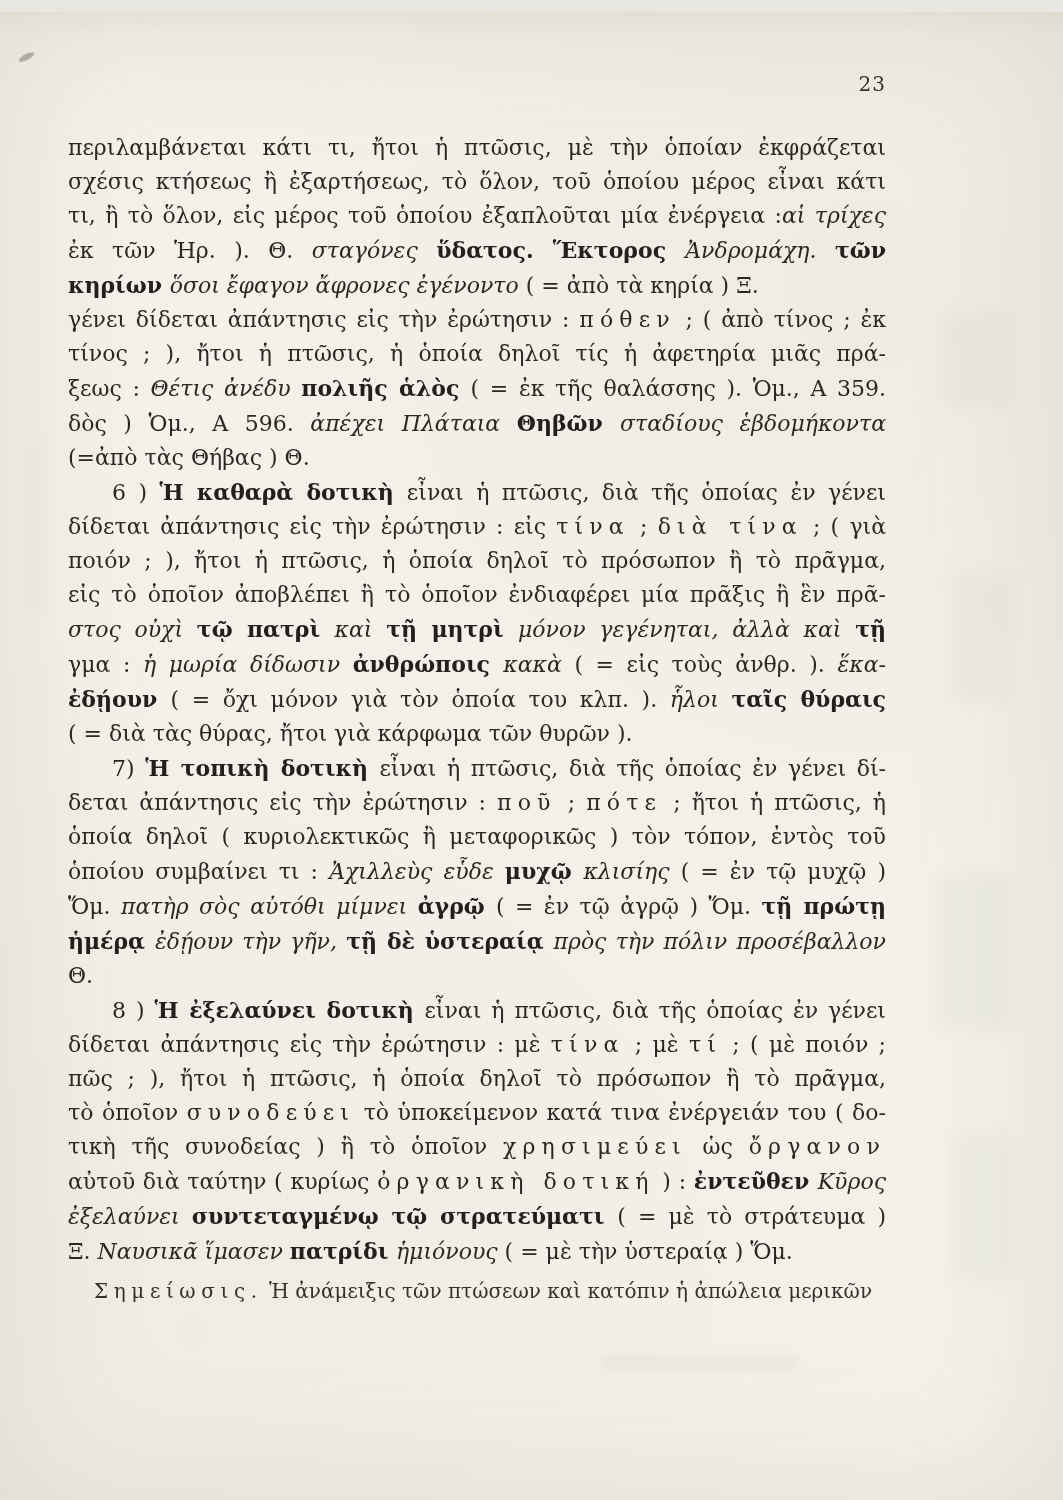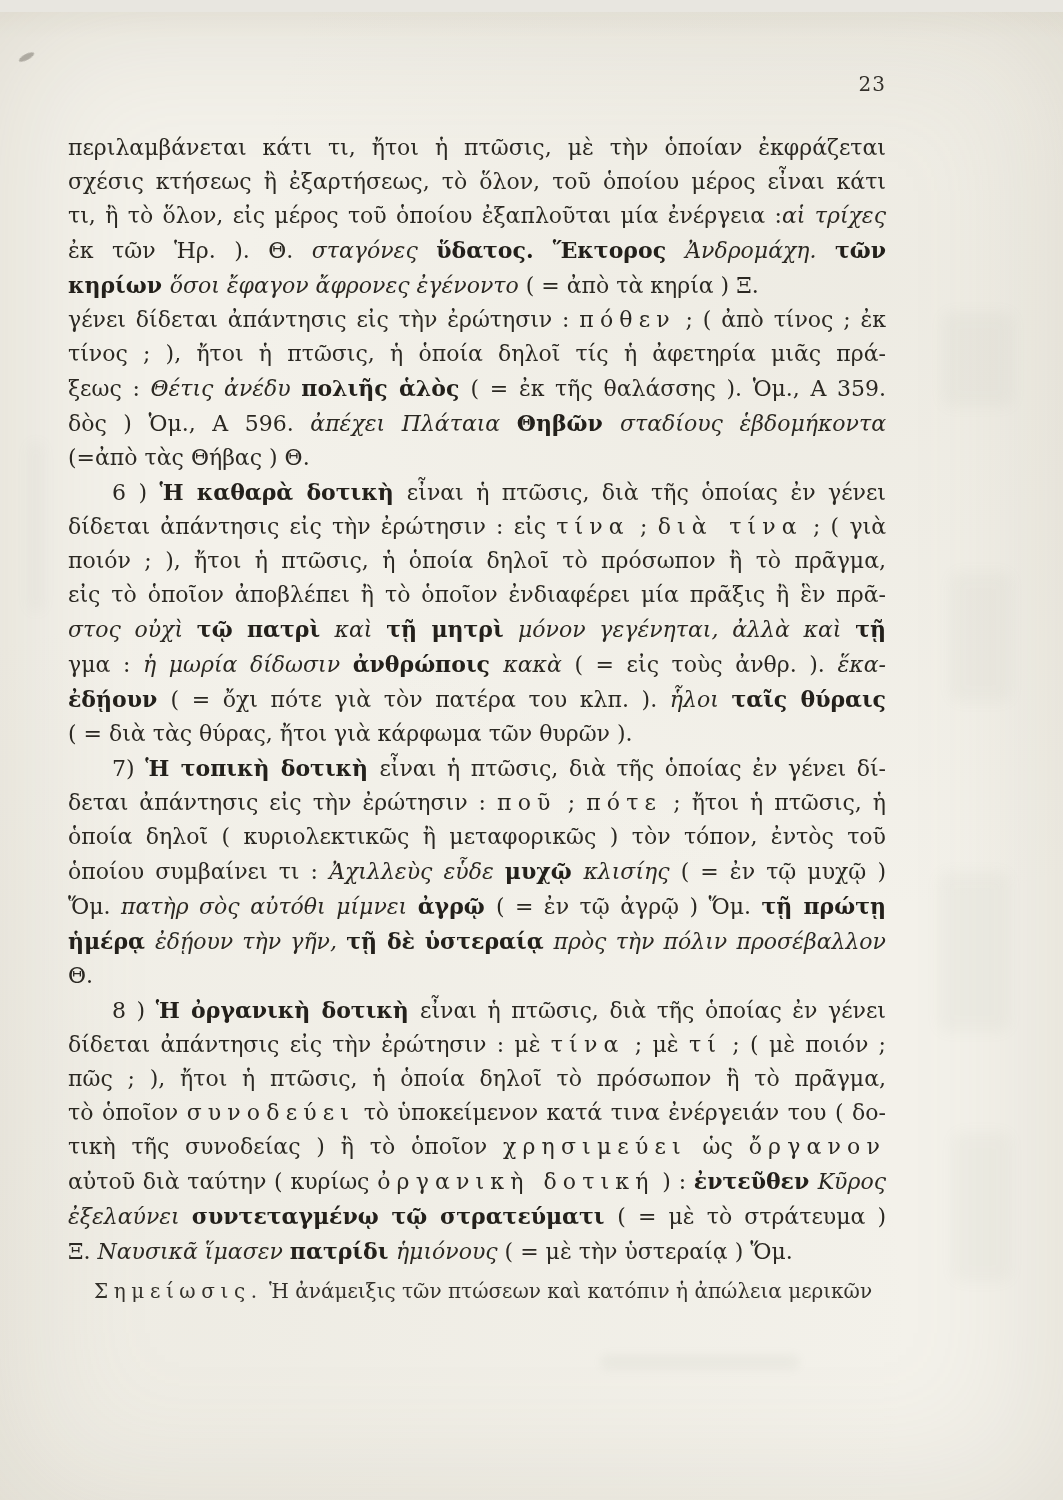--- a/index.html
+++ b/index.html
@@ -81,33 +81,33 @@
         <div class="line j"><span class="r-n">δὸς ) Ὁμ., Α 596. </span><span class="r-i">ἀπέχει Πλάταια </span><span class="r-b">Θηβῶν </span><span class="r-i">σταδίους ἑβδομήκοντα</span></div>
         <div class="line l"><span class="r-n">(=ἀπὸ τὰς Θήβας ) Θ.</span></div>
       </div>
       <div class="para">
         <div class="line j" style="text-indent: 44px;"><span class="r-n">6 ) </span><span class="r-b">Ἡ καθαρὰ δοτικὴ </span><span class="r-n">εἶναι ἡ πτῶσις, διὰ τῆς ὁποίας ἐν γένει</span></div>
         <div class="line j"><span class="r-n">δίδεται ἀπάντησις εἰς τὴν ἐρώτησιν : εἰς </span><span class="r-sp">τίνα</span><span class="r-n"> ; </span><span class="r-sp">διὰ τίνα</span><span class="r-n"> ; ( γιὰ</span></div>
         <div class="line j"><span class="r-n">ποιόν ; ), ἤτοι ἡ πτῶσις, ἡ ὁποία δηλοῖ τὸ πρόσωπον ἢ τὸ πρᾶγμα,</span></div>
         <div class="line j"><span class="r-n">εἰς τὸ ὁποῖον ἀποβλέπει ἢ τὸ ὁποῖον ἐνδιαφέρει μία πρᾶξις ἢ ἓν πρᾶ-</span></div>
         <div class="line j"><span class="r-i">στος οὐχὶ </span><span class="r-b">τῷ πατρὶ </span><span class="r-i">καὶ </span><span class="r-b">τῇ μητρὶ </span><span class="r-i">μόνον γεγένηται, ἀλλὰ καὶ </span><span class="r-b">τῇ</span></div>
         <div class="line j"><span class="r-n">γμα : </span><span class="r-i">ἡ μωρία δίδωσιν </span><span class="r-b">ἀνθρώποις </span><span class="r-i">κακὰ </span><span class="r-n">( = εἰς τοὺς ἀνθρ. ). </span><span class="r-i">ἕκα-</span></div>
-        <div class="line j"><span class="r-b">ἐδῄουν </span><span class="r-n">( = ὄχι πότε γιὰ τὸν πατέρα του κλπ. ). </span><span class="r-i">ἧλοι </span><span class="r-b">ταῖς θύραις</span></div>
+        <div class="line j"><span class="r-b">ἐδῄουν </span><span class="r-n">( = ὄχι μόνον γιὰ τὸν ὁποία του κλπ. ). </span><span class="r-i">ἧλοι </span><span class="r-b">ταῖς θύραις</span></div>
         <div class="line l"><span class="r-n">( = διὰ τὰς θύρας, ἤτοι γιὰ κάρφωμα τῶν θυρῶν ).</span></div>
       </div>
       <div class="para">
         <div class="line j" style="text-indent: 44px;"><span class="r-n">7) </span><span class="r-b">Ἡ τοπικὴ δοτικὴ </span><span class="r-n">εἶναι ἡ πτῶσις, διὰ τῆς ὁποίας ἐν γένει δί-</span></div>
         <div class="line j"><span class="r-n">δεται ἀπάντησις εἰς τὴν ἐρώτησιν : </span><span class="r-sp">ποῦ</span><span class="r-n"> ; </span><span class="r-sp">πότε</span><span class="r-n"> ; ἤτοι ἡ πτῶσις, ἡ</span></div>
         <div class="line j"><span class="r-n">ὁποία δηλοῖ ( κυριολεκτικῶς ἢ μεταφορικῶς ) τὸν τόπον, ἐντὸς τοῦ</span></div>
         <div class="line j"><span class="r-n">ὁποίου συμβαίνει τι : </span><span class="r-i">Ἀχιλλεὺς εὗδε </span><span class="r-b">μυχῷ </span><span class="r-i">κλισίης </span><span class="r-n">( = ἐν τῷ μυχῷ )</span></div>
         <div class="line j"><span class="r-n">Ὅμ. </span><span class="r-i">πατὴρ σὸς αὐτόθι μίμνει </span><span class="r-b">ἀγρῷ </span><span class="r-n">( = ἐν τῷ ἀγρῷ ) Ὅμ. </span><span class="r-b">τῇ πρώτῃ</span></div>
         <div class="line j"><span class="r-b">ἡμέρᾳ </span><span class="r-i">ἐδῄουν τὴν γῆν, </span><span class="r-b">τῇ δὲ ὑστεραίᾳ </span><span class="r-i">πρὸς τὴν πόλιν προσέβαλλον </span><span class="r-n">Θ.</span></div>
       </div>
       <div class="para">
-        <div class="line j" style="text-indent: 44px;"><span class="r-n">8 ) </span><span class="r-b">Ἡ ὀργανικὴ δοτικὴ </span><span class="r-n">εἶναι ἡ πτῶσις, διὰ τῆς ὁποίας ἐν γένει</span></div>
+        <div class="line j" style="text-indent: 44px;"><span class="r-n">8 ) </span><span class="r-b">Ἡ ἐξελαύνει δοτικὴ </span><span class="r-n">εἶναι ἡ πτῶσις, διὰ τῆς ὁποίας ἐν γένει</span></div>
         <div class="line j"><span class="r-n">δίδεται ἀπάντησις εἰς τὴν ἐρώτησιν : μὲ </span><span class="r-sp">τίνα</span><span class="r-n"> ; μὲ </span><span class="r-sp">τί</span><span class="r-n"> ; ( μὲ ποιόν ;</span></div>
         <div class="line j"><span class="r-n">πῶς ; ), ἤτοι ἡ πτῶσις, ἡ ὁποία δηλοῖ τὸ πρόσωπον ἢ τὸ πρᾶγμα,</span></div>
         <div class="line j"><span class="r-n">τὸ ὁποῖον </span><span class="r-sp">συνοδεύει</span><span class="r-n"> τὸ ὑποκείμενον κατά τινα ἐνέργειάν του ( δο-</span></div>
         <div class="line j"><span class="r-n">τικὴ τῆς συνοδείας ) ἢ τὸ ὁποῖον </span><span class="r-sp">χρησιμεύει</span><span class="r-n"> ὡς </span><span class="r-sp">ὄργανον</span></div>
         <div class="line j"><span class="r-n">αὐτοῦ διὰ ταύτην ( κυρίως </span><span class="r-sp">ὀργανικὴ δοτική</span><span class="r-n"> ) : </span><span class="r-b">ἐντεῦθεν </span><span class="r-i">Κῦρος</span></div>
         <div class="line j"><span class="r-i">ἐξελαύνει </span><span class="r-b">συντεταγμένῳ τῷ στρατεύματι </span><span class="r-n">( = μὲ τὸ στράτευμα )</span></div>
         <div class="line l"><span class="r-n">Ξ. </span><span class="r-i">Ναυσικᾶ ἵμασεν </span><span class="r-b">πατρίδι </span><span class="r-i">ἡμιόνους </span><span class="r-n">( = μὲ τὴν ὑστεραίᾳ ) Ὅμ.</span></div>
       </div>
       <div class="para note">
         <div class="line l" style="text-indent: 26px;"><span class="r-sp">Σημείωσις.</span><span class="r-n"> Ἡ ἀνάμειξις τῶν πτώσεων καὶ κατόπιν ἡ ἀπώλεια μερικῶν</span></div>

